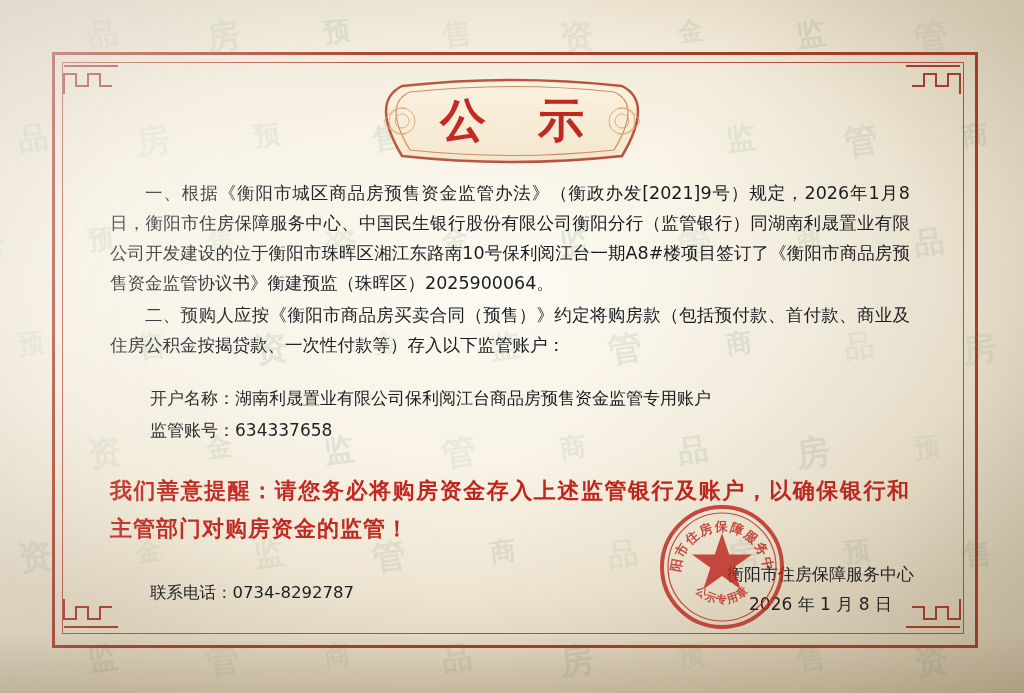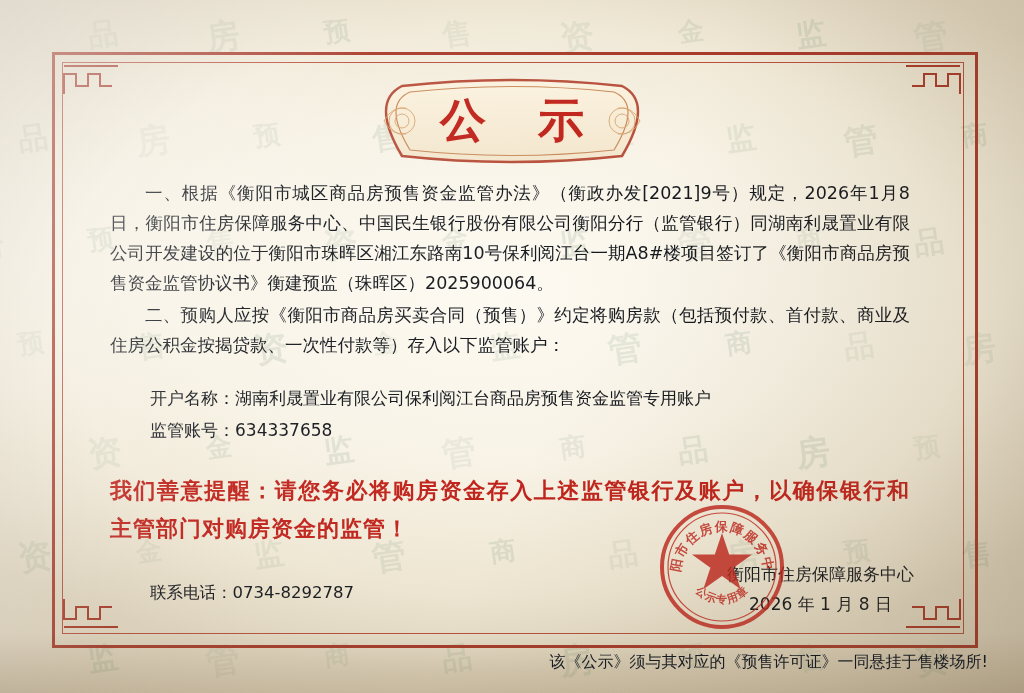--- a/index.html
+++ b/index.html
@@ -370,18 +370,17 @@
     <text font-family="DejaVu Sans, sans-serif" font-size="11" font-weight="bold" fill="#c0241c" letter-spacing="1">
       <textPath href="#sealArcBottom" startOffset="50%" text-anchor="middle">公示专用章</textPath>
     </text>
   </svg>
 
   <div id="sign-block">
     <div>衡阳市住房保障服务中心</div>
     <div>2026 年 1 月 8 日</div>
   </div>
 
-  <div id="footnote">该《公示》须与其对应的《预售许可证》一同悬挂于售楼场所!</div>
 
   <div id="edge-shadow"></div>
   <div id="sheen"></div>
   <div id="vignette"></div>
 </div>
 
 </body></html>

